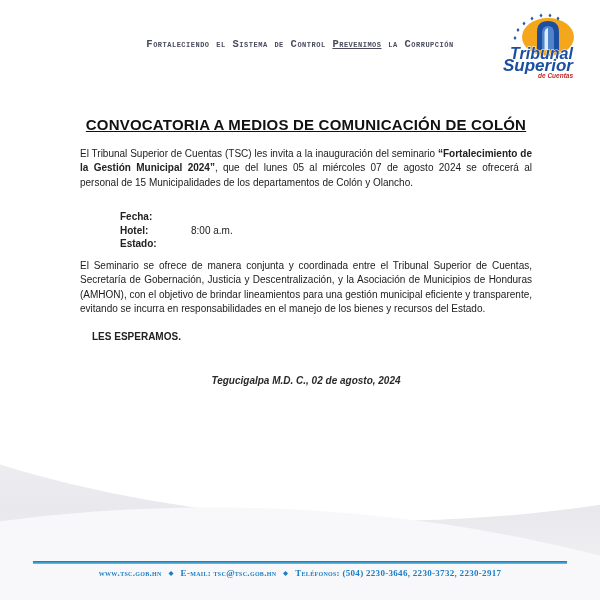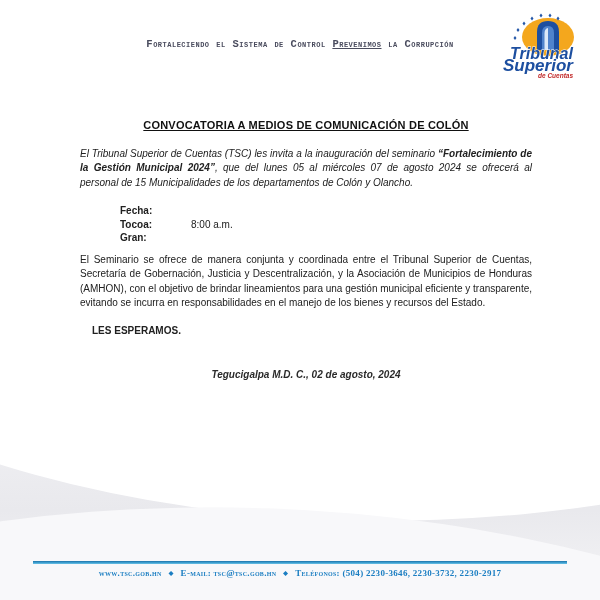--- a/index.html
+++ b/index.html
@@ -40,24 +40,24 @@
   .slogan .hl { text-decoration:underline; }
   .logo { position:absolute; top:12px; left:500px; width:88px; height:66px; }
 
   
   .doc {
     position:absolute; left:80px; top:118px; width:452px;
     color:#212121; font-size:10px; line-height:14.5px;
   }
   .doc-title {
     margin:0 0 14px 0; text-align:center;
-    font-size:11px; font-weight:bold; letter-spacing:0.2px;
+    font-size:15px; font-weight:bold; letter-spacing:0.2px;
     text-decoration:underline; color:#111;
   }
-  .para { margin:0 0 14px 0; text-align:justify;font-style:italic; }
+  .para { margin:0 0 20px 0; text-align:justify; }
   .para2 { margin:0; text-align:justify; }
   .details { margin:4px 0 8px 0; line-height:13.5px; }
   .detail-row { display:flex; }
   .detail-label { font-weight:bold; width:71px; flex:0 0 71px;padding-left:40px; }
   .closing { margin:13px 0 0 12px; font-weight:bold; }
   .dateline {
     margin:30px 0 0 0; text-align:center;
     font-style:italic; font-weight:600; font-size:10px; color:#2a2a2a;
   }
 
@@ -116,25 +116,25 @@
     <div class="doc">
       <h1 class="doc-title">CONVOCATORIA A MEDIOS DE COMUNICACIÓN DE COLÓN</h1>
 
       <p class="para"><span>El Tribunal Superior de Cuentas (TSC) les invita a la inauguración del seminario </span><b>“Fortalecimiento de la Gestión Municipal 2024”</b><span>, que del lunes 05 al miércoles 07 de agosto 2024 se ofrecerá al personal de 15 Municipalidades de los departamentos de Colón y Olancho.</span></p>
 
       <div class="details">
         <div class="detail-row">
           <span class="detail-label">Fecha:</span>
         </div>
         <div class="detail-row">
-          <span class="detail-label">Tocoa:</span>
+          <span class="detail-label">Hotel:</span>
           <span class="detail-value">8:00 a.m.</span>
         </div>
         <div class="detail-row">
-          <span class="detail-label">Gran:</span>
+          <span class="detail-label">Estado:</span>
         </div>
       </div>
 
       <p class="para2">El Seminario se ofrece de manera conjunta y coordinada entre el Tribunal Superior de Cuentas, Secretaría de Gobernación, Justicia y Descentralización, y la Asociación de Municipios de Honduras (AMHON), con el objetivo de brindar lineamientos para una gestión municipal eficiente y transparente, evitando se incurra en responsabilidades en el manejo de los bienes y recursos del Estado.</p>
 
       <p class="closing">LES ESPERAMOS.</p>
 
       <p class="dateline">Tegucigalpa M.D. C., 02 de agosto, 2024</p>
     </div>
 

